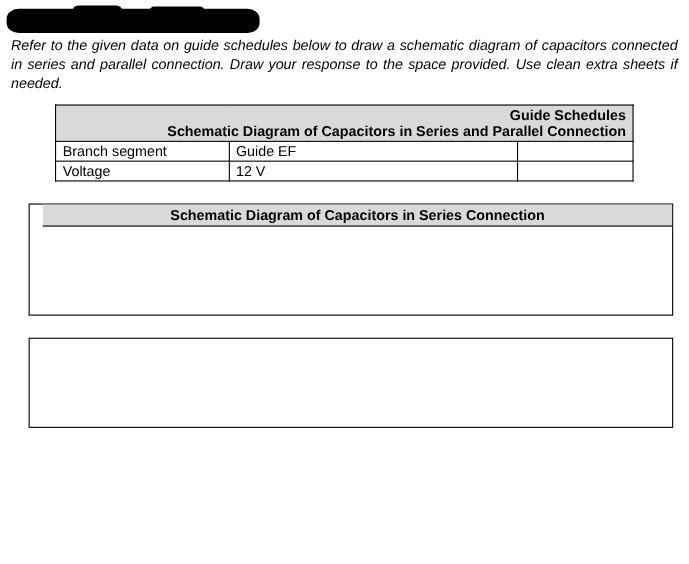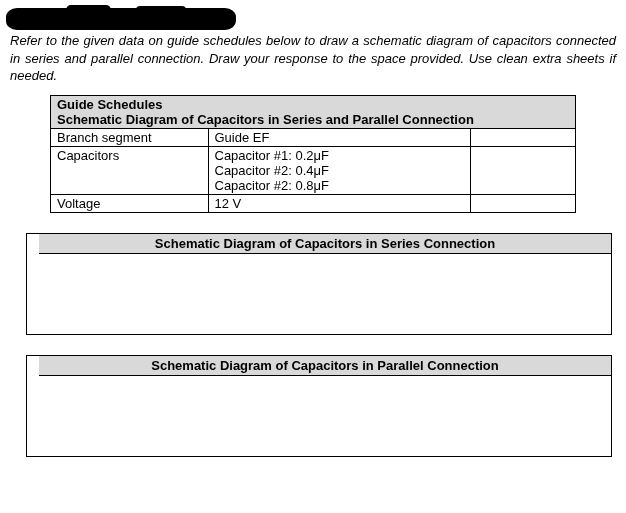--- a/index.html
+++ b/index.html
@@ -64,21 +64,21 @@
       text-align: left;
       font-weight: normal;
     }
     .header-row {
       background: #d9d9d9;
       text-align: center;
       font-weight: bold;
     }
     .header-row .title-line {
       display: block;
-      text-align: left;
+      text-align: right;
       font-weight: bold;
     }
     .col-left {
       width: 30%;
     }
     .col-mid {
       width: 50%;
     }
     .col-right {
       width: 20%;
@@ -117,38 +117,28 @@
         <span class="title-line">Guide Schedules</span>
         <span class="title-line">Schematic Diagram of Capacitors in Series and Parallel Connection</span>
       </td>
     </tr>
     <tr>
       <td class="col-left">Branch segment</td>
       <td class="col-mid">Guide EF</td>
       <td class="col-right"></td>
     </tr>
     <tr>
-      <td class="col-left">Capacitors</td>
-      <td class="col-mid">
-        <span class="cap-line">Capacitor #1: 0.2μF</span>
-        <span class="cap-line">Capacitor #2: 0.4μF</span>
-        <span class="cap-line">Capacitor #2: 0.8μF</span>
-      </td>
-      <td class="col-right"></td>
-    </tr>
-    <tr>
       <td class="col-left">Voltage</td>
       <td class="col-mid">12 V</td>
       <td class="col-right"></td>
     </tr>
   </tbody>
     </table>
 </div>
 
 <div class="section">
   <div class="section-header">Schematic Diagram of Capacitors in Series Connection</div>
   <div class="section-body"></div>
 </div>
 
 <div class="section">
-  <div class="section-header">Schematic Diagram of Capacitors in Parallel Connection</div>
   <div class="section-body"></div>
 </div>
 
 </body></html>

